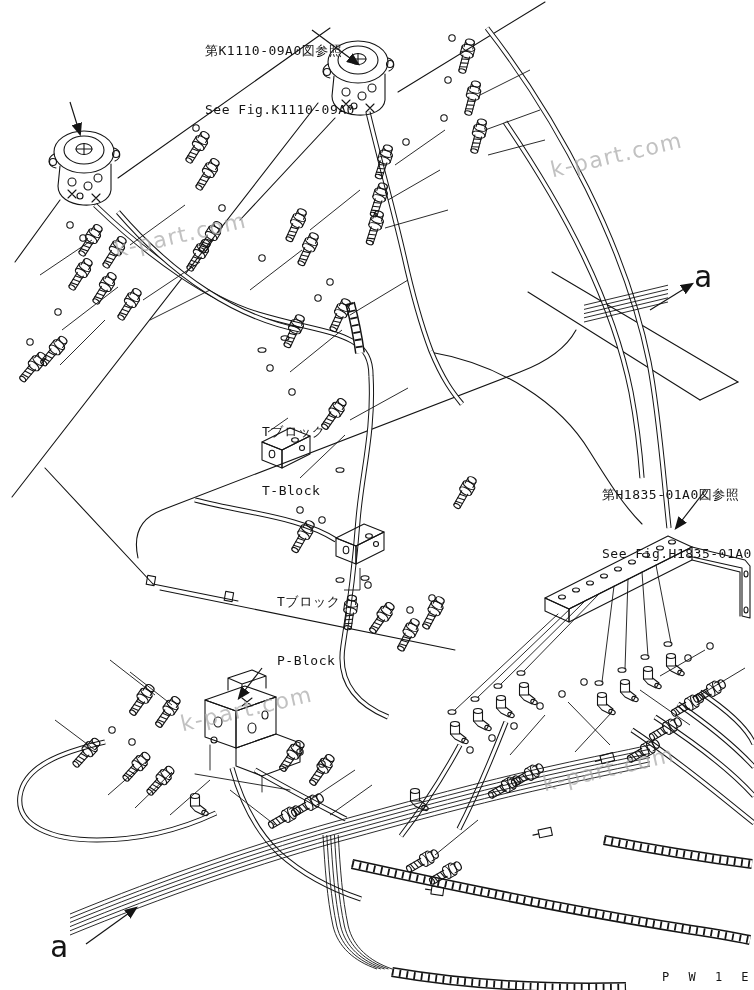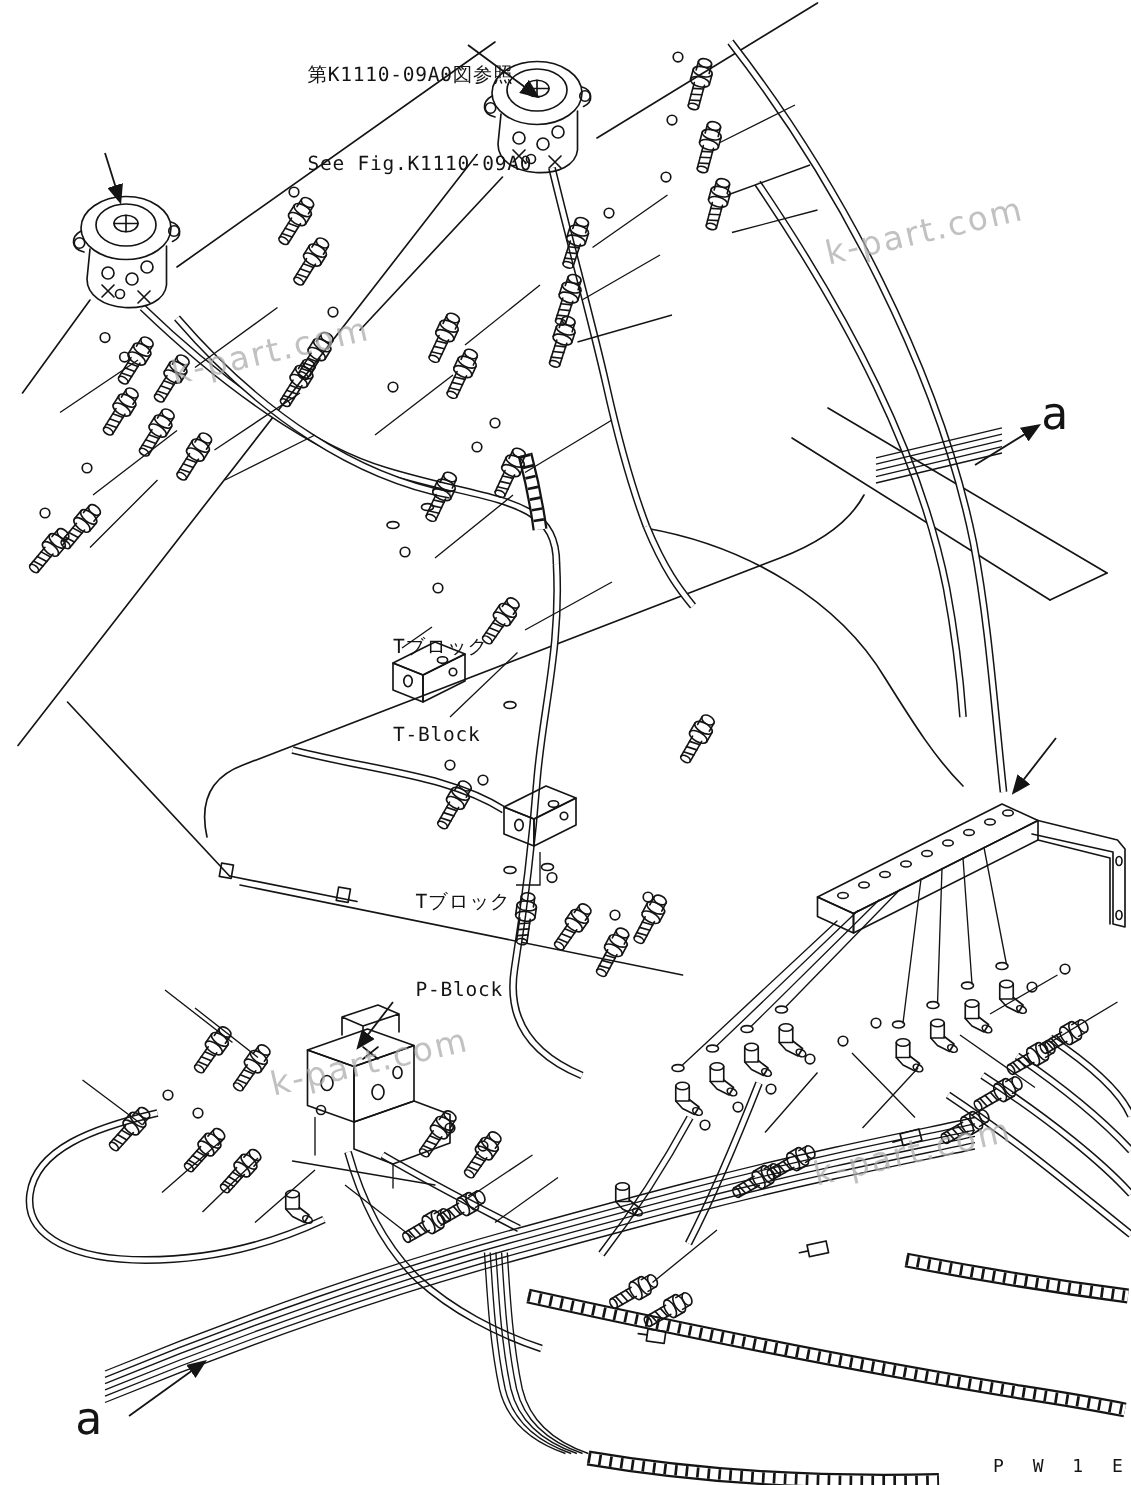--- a/index.html
+++ b/index.html
@@ -380,20 +380,24 @@
     <line x1="262" y1="668" x2="239" y2="698" marker-end="url(#ah)"></line>
     <line x1="650" y1="310" x2="692" y2="284" marker-end="url(#ah)"></line>
     <line x1="86" y1="944" x2="136" y2="908" marker-end="url(#ah)"></line>
   </g>
 </svg>
 
 <div class="lbl" style="left:205px;top:2px;">
   <span>第K1110-09A0図参照</span>
   <span>See Fig.K1110-09A0</span>
 </div>
+<div class="lbl" style="left:602px;top:446px;">
+  <span>第H1835-01A0図参照</span>
+  <span>See Fig.H1835-01A0</span>
+</div>
 <div class="lbl" style="left:262px;top:383px;">
   <span>Tブロック</span>
   <span>T-Block</span>
 </div>
 <div class="lbl" style="left:277px;top:553px;">
   <span>Tブロック</span>
   <span>P-Block</span>
 </div>
 <div class="big-a" style="left:694px;top:262px;">a</div>
 <div class="big-a" style="left:50px;top:932px;">a</div>

